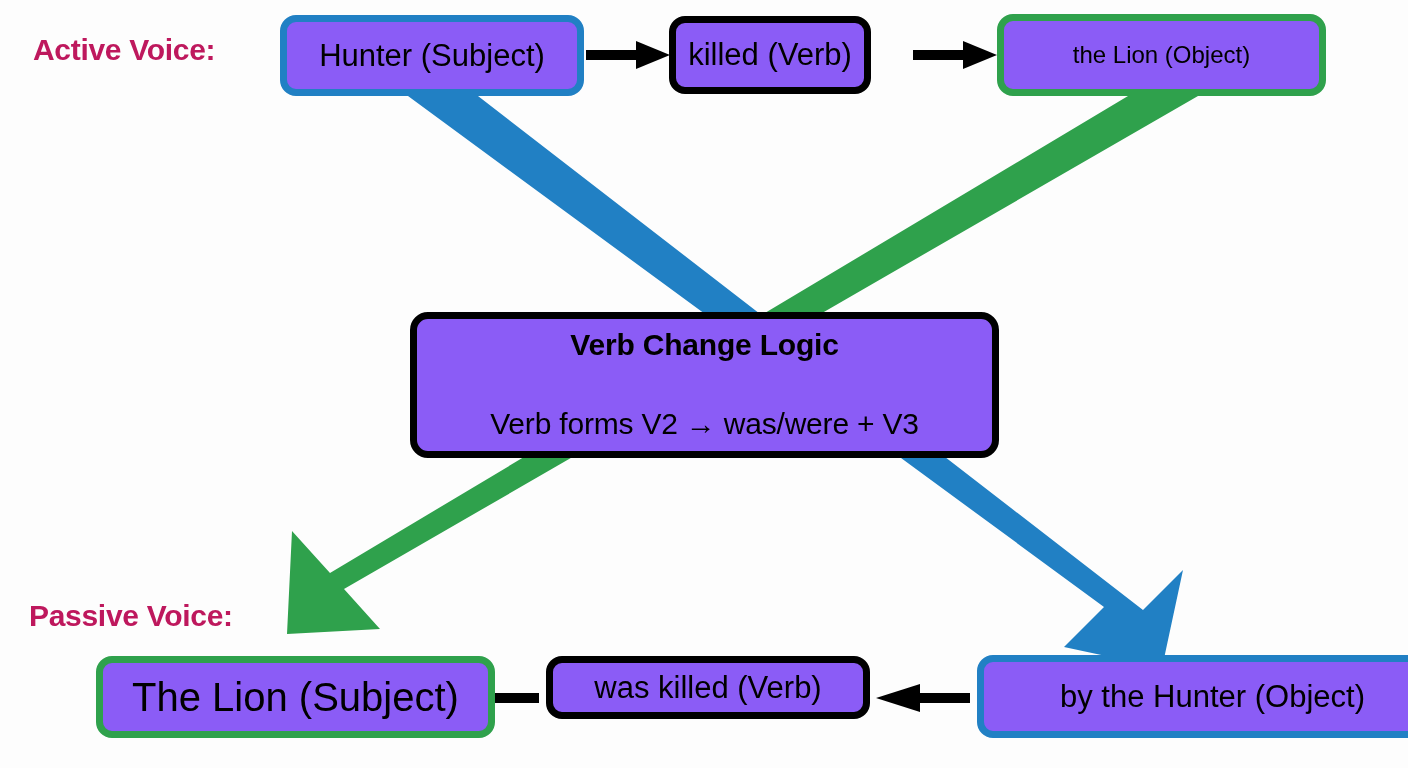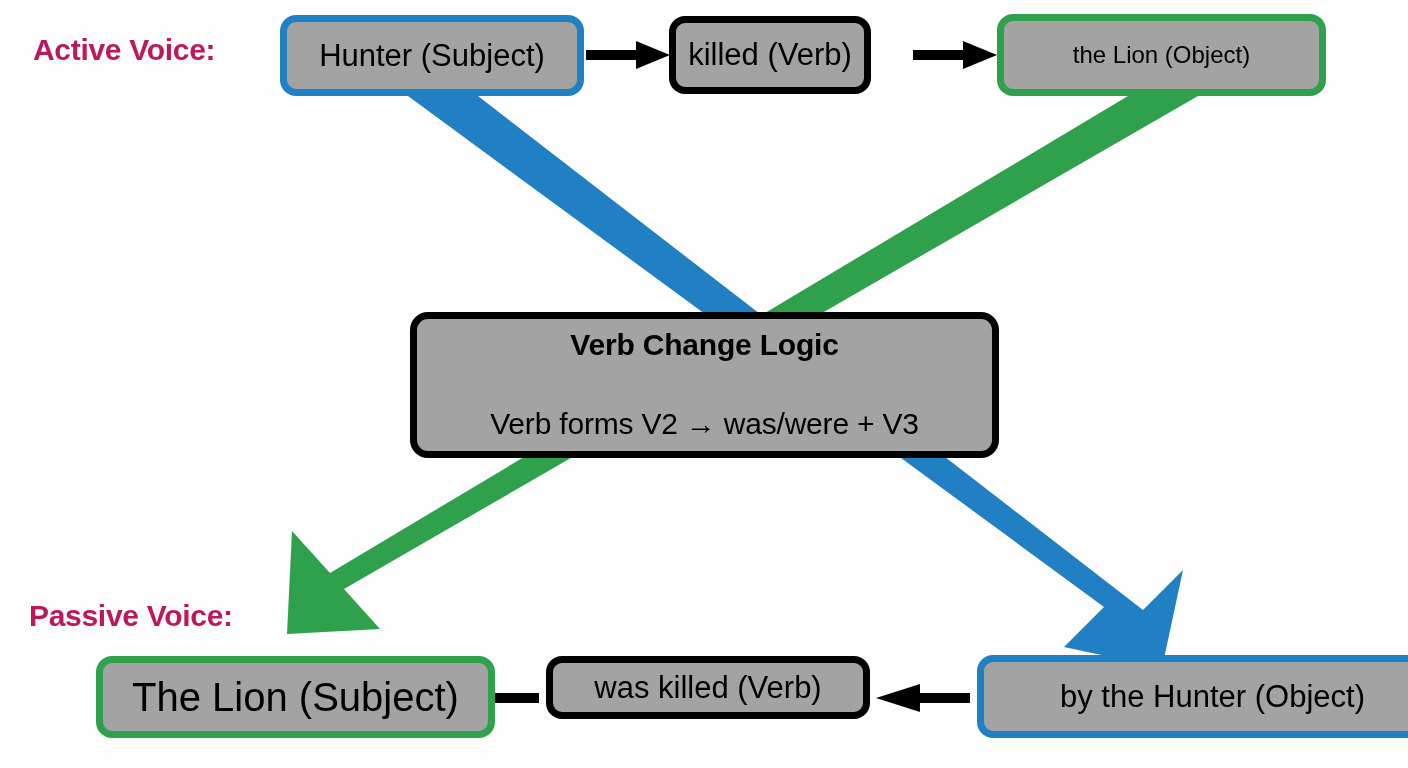--- a/index.html
+++ b/index.html
@@ -31,21 +31,21 @@
     white-space: nowrap;
     letter-spacing: -0.3px;
   }
   #label-active { left: 33px; top: 33px; font-size: 30px; }
   #label-passive { left: 29px; top: 599px; font-size: 30px; }
 
   .node {
     position: absolute;
     z-index: 4;
     box-sizing: border-box;
-    background: #a3a3a3;
+    background: #8b5cf6;
     display: flex;
     align-items: center;
     justify-content: center;
     color: #000000;
     white-space: nowrap;
   }
   .node-blue   { border: 7px solid #2180C4; border-radius: 16px; }
   .node-green  { border: 7px solid #2FA14C; border-radius: 16px; }
   .node-black  { border: 7px solid #000000; border-radius: 16px; }
 

